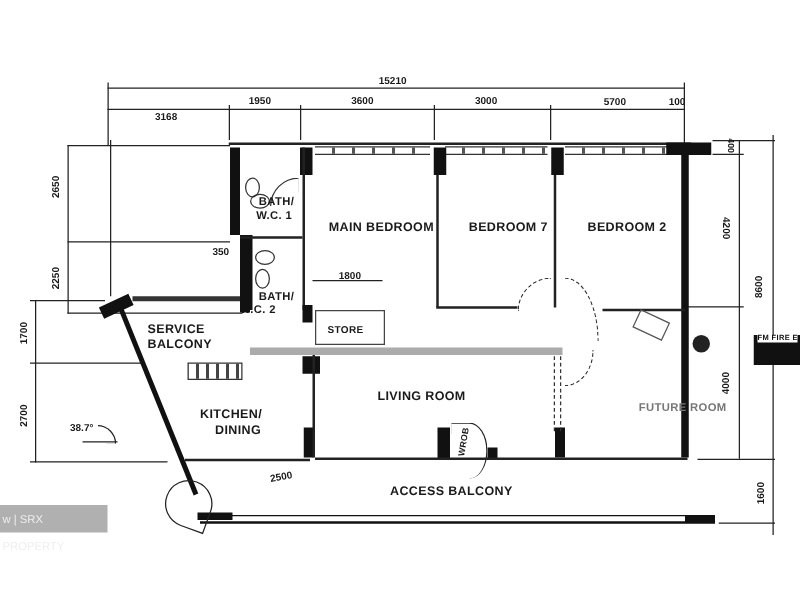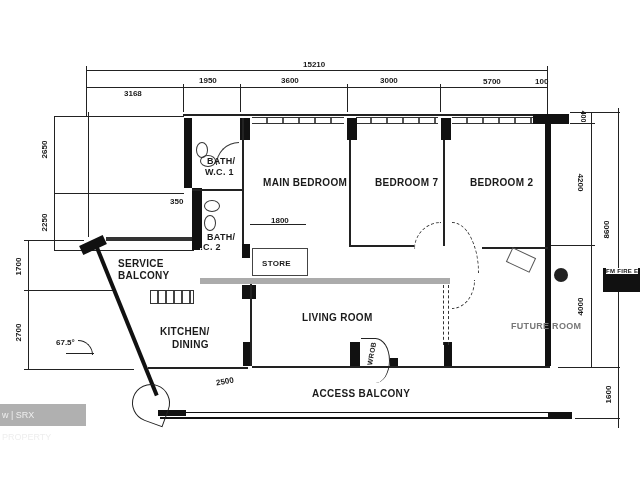--- a/index.html
+++ b/index.html
@@ -117,21 +117,21 @@
 <div class="lbl" style="left:118px;top:270px;">BALCONY</div>
 <div class="abs" style="left:150px;top:290px;width:42px;height:12px;border:1px solid #333;background:repeating-linear-gradient(90deg,#fff 0 6px,#444 6px 8px);"></div>
 
 <div class="wall" style="left:95px;top:248px;width:4px;height:160px;transform-origin:top left;transform:rotate(-22deg);"></div>
 
 <div class="lbl" style="left:160px;top:326px;">KITCHEN/</div>
 <div class="lbl" style="left:172px;top:339px;">DINING</div>
 <div class="thin" style="left:148px;top:367px;width:100px;height:2px;"></div>
 <div class="dimtxt" style="left:216px;top:377px;transform:rotate(-10deg);">2500</div>
 
-<div class="dimtxt" style="left:56px;top:338px;">67.5°</div>
+<div class="dimtxt" style="left:56px;top:338px;">38.7°</div>
 <div class="abs" style="left:78px;top:340px;width:14px;height:14px;border-top:1px solid #222;border-right:1px solid #222;border-radius:0 100% 0 0;"></div>
 <div class="dim" style="left:66px;top:353px;width:28px;height:1px;"></div>
 
 <div class="wall" style="left:243px;top:342px;width:8px;height:24px;"></div>
 <div class="thin" style="left:250px;top:284px;width:2px;height:82px;"></div>
 <div class="wall" style="left:350px;top:342px;width:10px;height:25px;"></div>
 <div class="wall" style="left:390px;top:358px;width:8px;height:9px;"></div>
 <div class="abs" style="left:361px;top:338px;width:28px;height:44px;border-right:1px solid #222;border-top:1px solid #222;border-radius:0 100% 100% 0;"></div>
 <div class="lbl" style="left:360px;top:350px;font-size:7px;transform:rotate(-80deg);">WROB</div>
 <div class="lbl" style="left:302px;top:312px;">LIVING ROOM</div>

